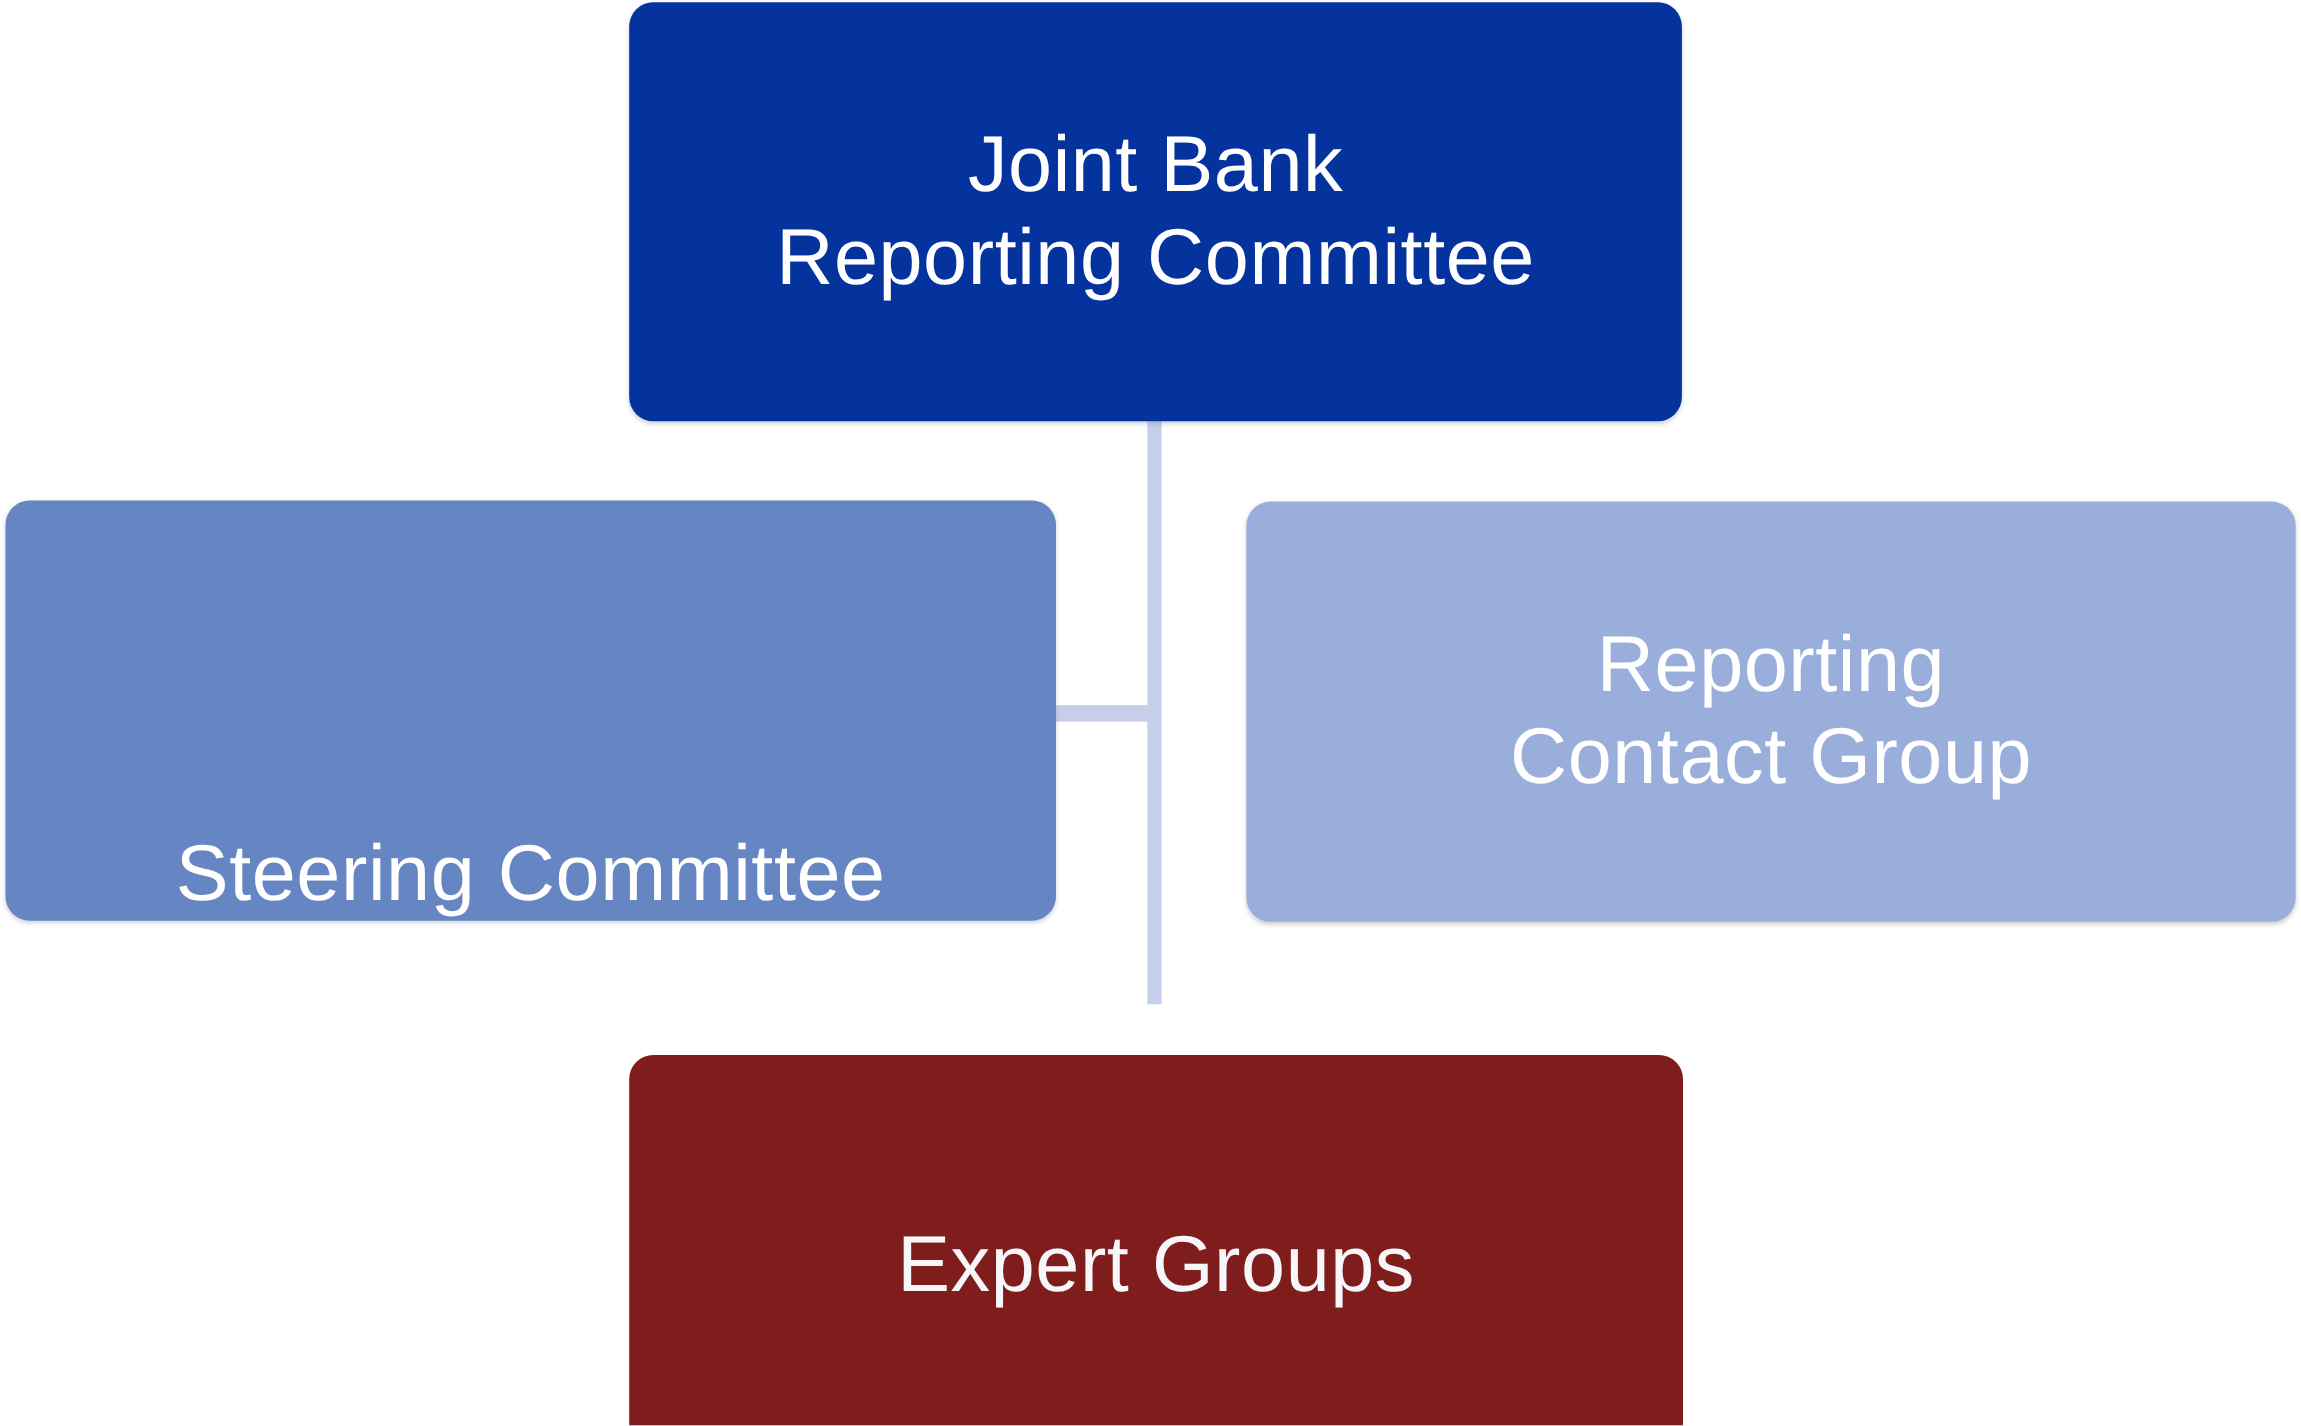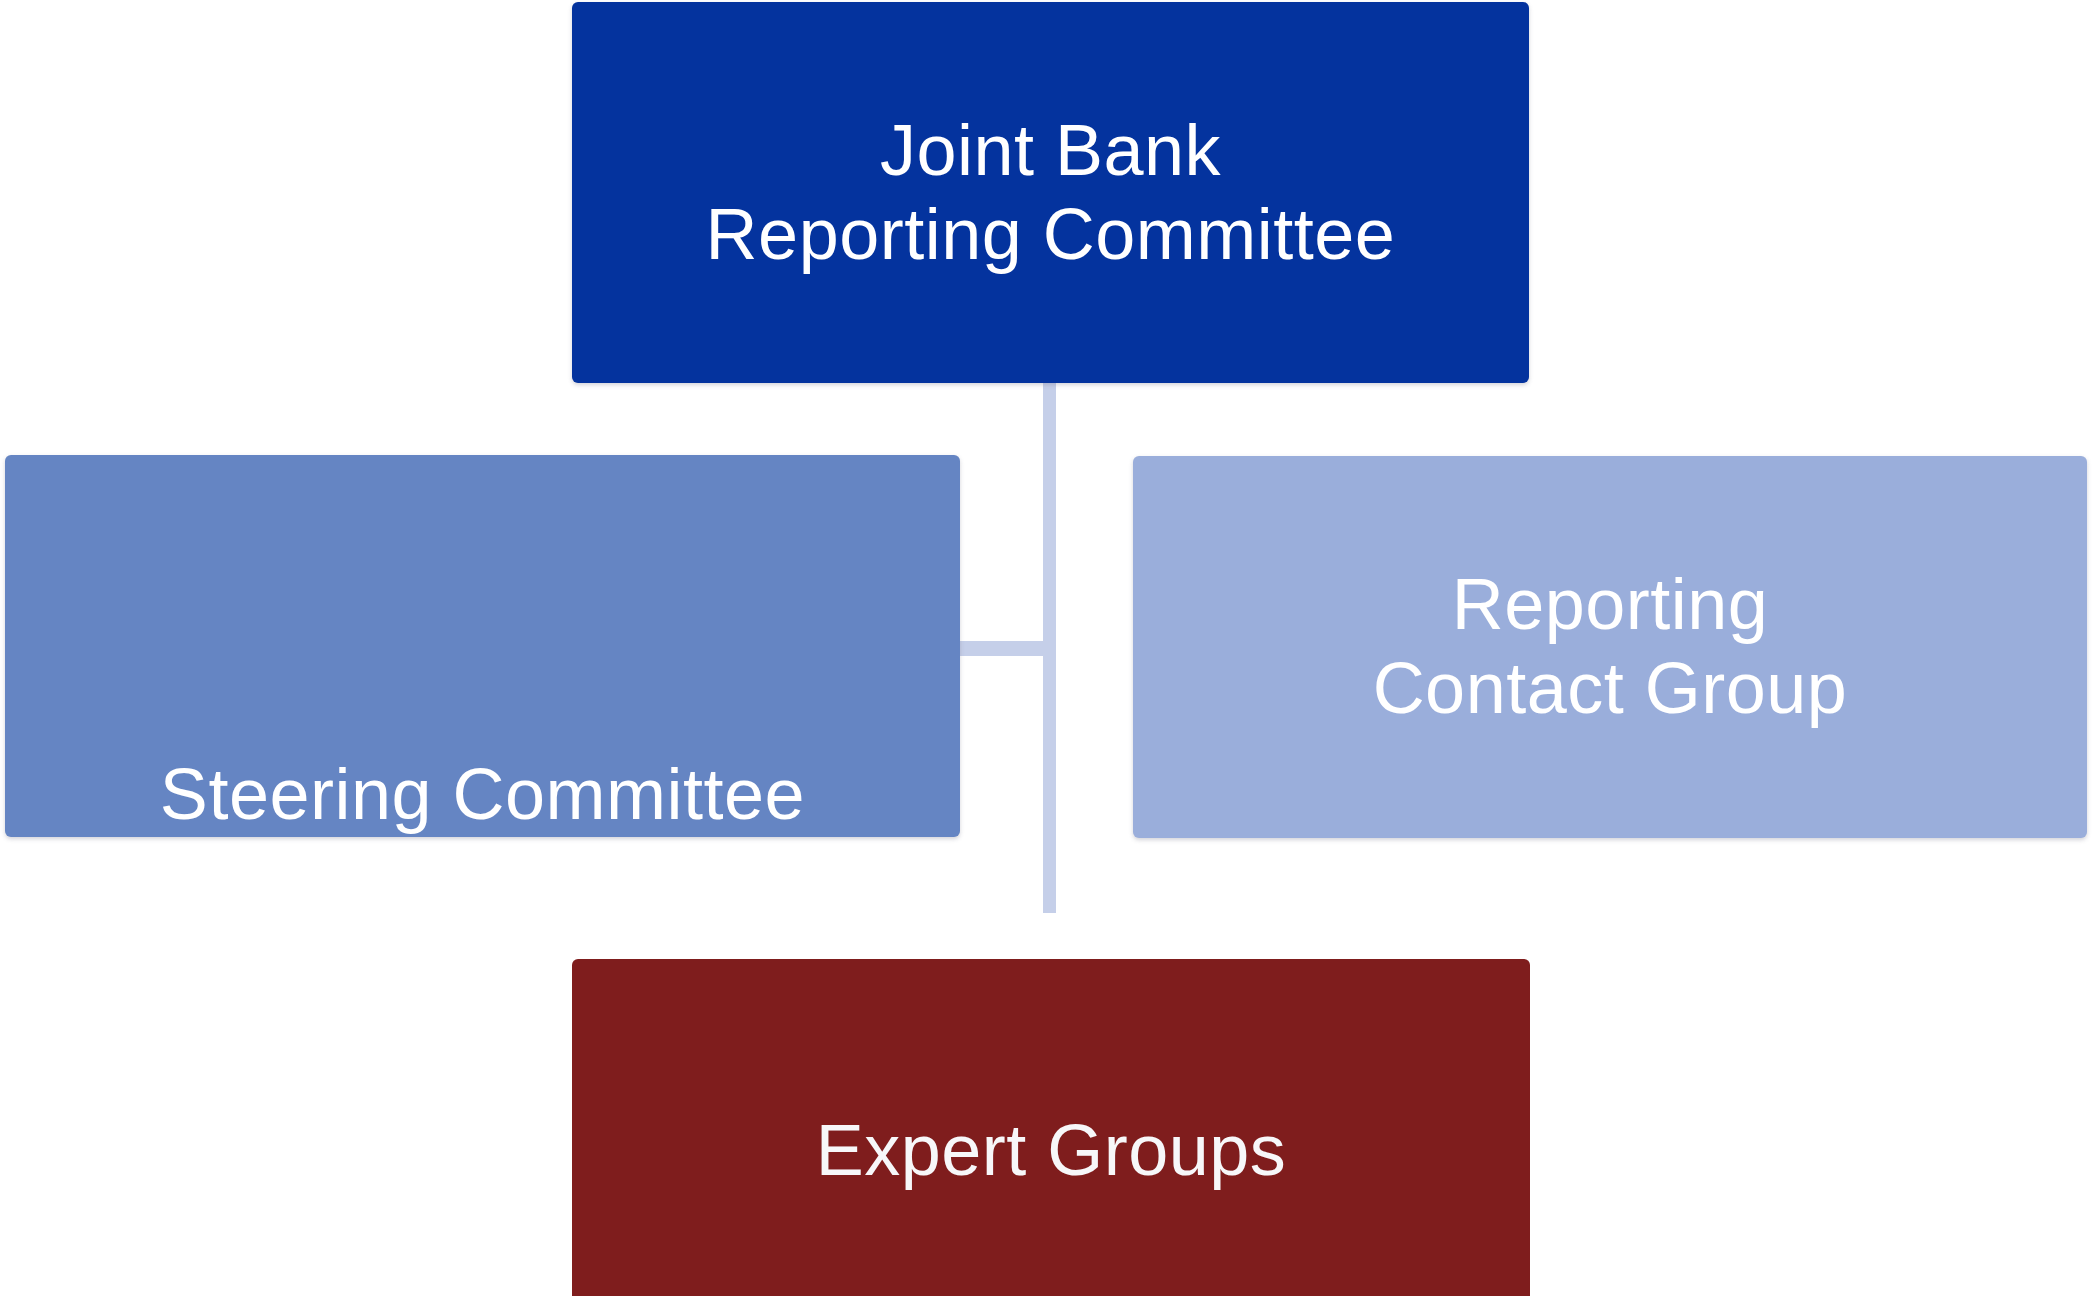--- a/index.html
+++ b/index.html
@@ -10,21 +10,21 @@
   .canvas {
     position: relative;
     width: 2092px;
     height: 1296px;
     background: #ffffff;
     overflow: hidden;
     font-family: "Liberation Sans", sans-serif;
   }
   .node {
     position: absolute;
-    border-radius: 6px;
+    border-radius: 22px;
     display: flex;
     align-items: center;
     justify-content: center;
     box-shadow: 0 2px 4px rgba(110, 110, 130, 0.30);
   }
   .node-label {
     color: #ffffff;
     font-size: 72px;
     line-height: 1.16;
     font-weight: 400;

